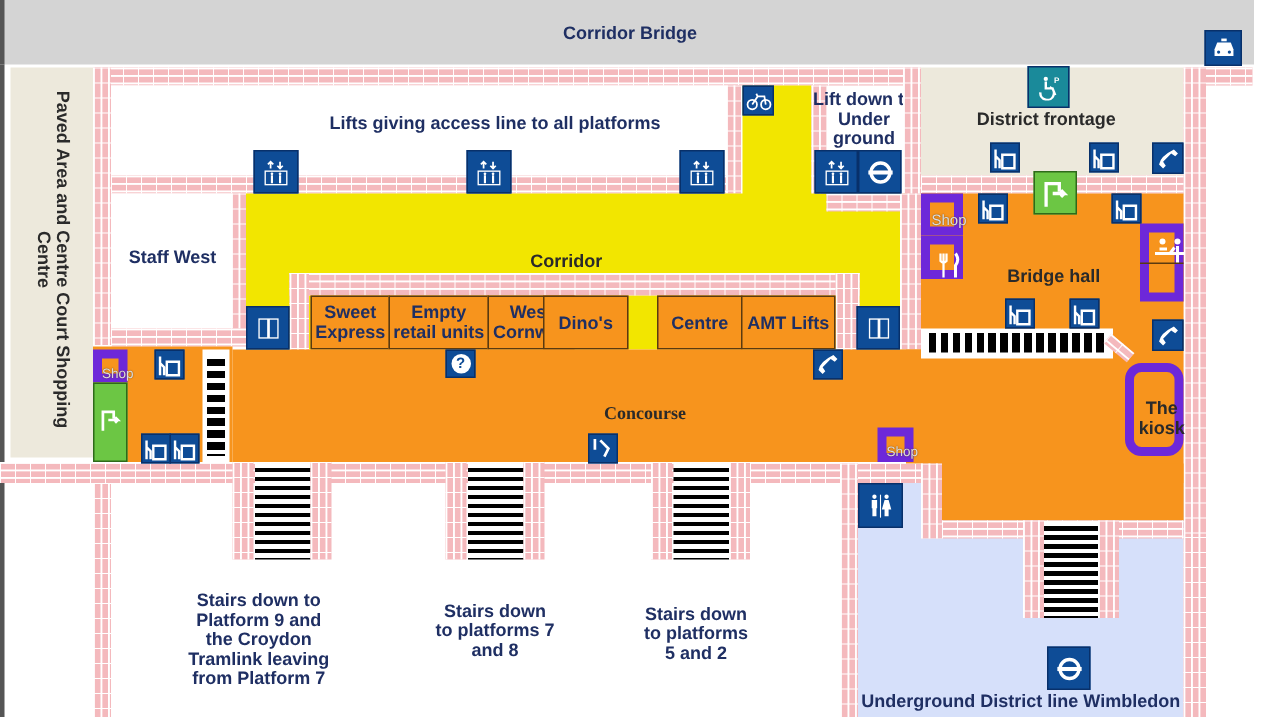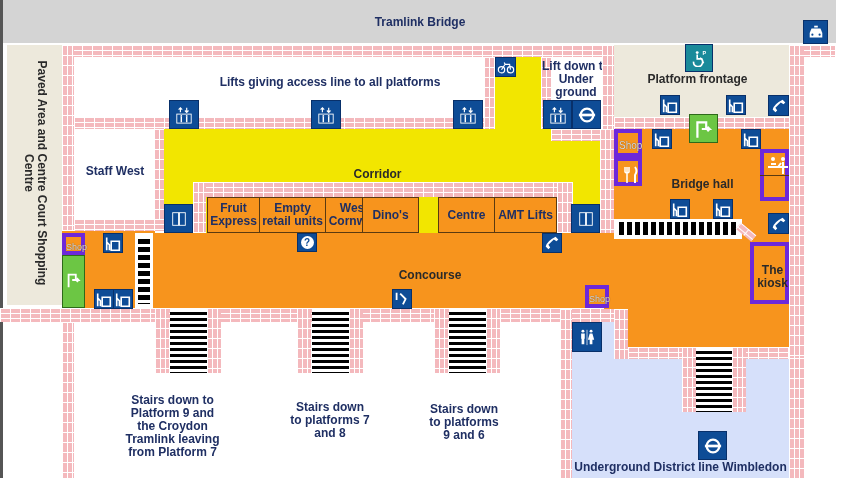--- a/index.html
+++ b/index.html
@@ -16,31 +16,31 @@
     background-color:#f4b9bd;
     background-image:
       linear-gradient(90deg,#fff 1px,transparent 1px),
       linear-gradient(#fff 1px,transparent 1px);
     background-size:5px 10px,10px 10px;
   }
   .lbl{color:#1f2f63;font-weight:bold;font-size:12px;text-align:center;line-height:13px;}
   .lbl-dark{color:#2a2a2a;}
   .icon{position:absolute;width:22px;height:22px;background:#0e4c96;border:1px solid #08306a;box-sizing:border-box;color:#fff;display:flex;align-items:center;justify-content:center;font-size:13px;font-weight:bold;}
   .icon svg{width:18px;height:18px;}
-  .shopbox{position:absolute;background:#f7941d;border:4px solid #6d28d9;box-sizing:border-box;}
+  .shopbox{position:absolute;background:#f7941d;border:6px solid #6d28d9;box-sizing:border-box;}
   .unit{position:absolute;top:197px;height:36px;background:#f7941d;border:1px solid #5a3a10;box-sizing:border-box;display:flex;align-items:center;justify-content:center;text-align:center;font-weight:bold;font-size:12px;line-height:13px;color:#1f2f63;}
   .stairs{position:absolute;background:repeating-linear-gradient(#fff 0,#fff 3px,#000 3px,#000 6px);}
   .stairsh{position:absolute;background:repeating-linear-gradient(90deg,#fff 0,#fff 2px,#000 2px,#000 8px);}
   .smalltext{font-size:10px;color:#ddd;font-weight:normal;text-shadow:0 0 1px #5a3a10;}
 </style>
 </head>
 <body>
 
 <div class="abs" style="left:0;top:0;width:836px;height:43px;background:#d4d4d4;border-left:3px solid #555;box-sizing:border-box;"></div>
-<div class="abs lbl" style="left:300px;top:16px;width:240px;font-size:12px;">Tramlink Bridge</div>
+<div class="abs lbl" style="left:300px;top:16px;width:240px;font-size:12px;">Corridor Bridge</div>
 <div class="abs" style="left:0;top:43px;width:3px;height:435px;background:#555;"></div>
 
 <div class="abs" style="left:7px;top:45px;width:55px;height:260px;background:#ede9dc;"></div>
 <div class="abs lbl lbl-dark" style="left:-95px;top:160px;width:260px;transform:rotate(90deg);font-size:12px;">Paved Area and Centre Court Shopping Centre</div>
 
 <div class="abs brick" style="left:62px;top:45px;width:550px;height:12px;"></div>
 <div class="abs brick" style="left:790px;top:45px;width:45px;height:12px;"></div>
 <div class="abs brickv" style="left:62px;top:45px;width:12px;height:185px;"></div>
 <div class="abs brick" style="left:0;top:308px;width:628px;height:14px;"></div>
 
@@ -50,46 +50,46 @@
 <div class="abs brickv" style="left:484px;top:57px;width:10px;height:72px;"></div>
 
 <div class="abs brickv" style="left:484px;top:57px;width:10px;height:70px;"></div>
 <div class="abs" style="left:495px;top:57px;width:46px;height:75px;background:#f2e600;"></div>
 <div class="abs brickv" style="left:541px;top:57px;width:10px;height:75px;"></div>
 
 <div class="abs lbl" style="left:541px;top:60px;width:70px;line-height:13px;">Lift down to Under ground</div>
 <div class="abs brickv" style="left:602px;top:45px;width:12px;height:95px;"></div>
 
 <div class="abs" style="left:614px;top:45px;width:175px;height:72px;background:#ede9dc;"></div>
-<div class="abs lbl lbl-dark" style="left:630px;top:73px;width:135px;">Platform frontage</div>
+<div class="abs lbl lbl-dark" style="left:630px;top:73px;width:135px;">District frontage</div>
 <div class="abs brickv" style="left:789px;top:45px;width:15px;height:315px;"></div>
 <div class="abs brick" style="left:614px;top:117px;width:175px;height:12px;"></div>
 
 <div class="abs" style="left:74px;top:129px;width:80px;height:90px;background:#fff;"></div>
 <div class="abs brickv" style="left:154px;top:129px;width:10px;height:100px;"></div>
 <div class="abs lbl" style="left:76px;top:165px;width:78px;">Staff West</div>
 <div class="abs brick" style="left:74px;top:219px;width:90px;height:12px;"></div>
 
 <div class="abs" style="left:164px;top:129px;width:440px;height:104px;background:#f2e600;"></div>
 <div class="abs brick" style="left:551px;top:129px;width:53px;height:12px;"></div>
 <div class="abs brickv" style="left:600px;top:129px;width:14px;height:104px;"></div>
 <div class="abs lbl lbl-dark" style="left:330px;top:168px;width:95px;">Corridor</div>
 <div class="abs brick" style="left:193px;top:182px;width:380px;height:15px;"></div>
 <div class="abs brickv" style="left:193px;top:182px;width:13px;height:52px;"></div>
 <div class="abs brickv" style="left:557px;top:182px;width:16px;height:52px;"></div>
 
-<div class="unit" style="left:207px;width:53px;">Fruit Express</div>
+<div class="unit" style="left:207px;width:53px;">Sweet Express</div>
 <div class="unit" style="left:259px;width:67px;">Empty retail units</div>
 <div class="unit" style="left:325px;width:58px;">West Cornwall</div>
 <div class="unit" style="left:362px;width:57px;">Dino's</div>
 <div class="unit" style="left:438px;width:57px;">Centre</div>
 <div class="unit" style="left:494px;width:63px;">AMT Lifts</div>
 
 <div class="abs" style="left:155px;top:233px;width:460px;height:75px;background:#f7941d;"></div>
-<div class="abs lbl lbl-dark" style="left:370px;top:269px;width:120px;">Concourse</div>
+<div class="abs lbl lbl-dark" style="left:370px;top:269px;width:120px;font-family:Liberation Serif, serif;">Concourse</div>
 
 <div class="abs" style="left:62px;top:231px;width:93px;height:77px;background:#f7941d;"></div>
 <div class="abs" style="left:135px;top:233px;width:18px;height:75px;background:#fff;"></div>
 <div class="abs stairsh" style="left:138px;top:236px;width:12px;height:68px;background:repeating-linear-gradient(#fff 0,#fff 3px,#000 3px,#000 8px);"></div>
 <div class="shopbox" style="left:62px;top:233px;width:23px;height:22px;">
   <span class="smalltext" style="font-size:9px;position:absolute;left:0;top:5px;">Shop</span>
 </div>
 <div class="abs" style="left:62px;top:255px;width:23px;height:53px;background:#6cc644;border:1px solid #2e6a1a;box-sizing:border-box;">
   <svg viewBox="0 0 20 20" style="position:absolute;left:2px;top:15px;width:18px;height:18px;">
       <path d="M4 18V4h8v5" stroke="#fff" stroke-width="2" fill="none"></path>
@@ -110,21 +110,21 @@
     </svg>
 </div>
 <div class="shopbox" style="left:760px;top:149px;width:29px;height:52px;background:#f7941d;">
   <svg viewBox="0 0 24 20" style="position:absolute;left:2px;top:2px;width:24px;height:20px;">
       <circle cx="7" cy="4" r="2" fill="#fff"></circle>
       <circle cx="17" cy="4" r="2" fill="#fff"></circle>
       <path d="M2 12h20M5 9h5M15 8l-3 4M17 7v12" stroke="#fff" stroke-width="2" fill="none"></path>
     </svg>
 </div>
 <div class="abs" style="left:760px;top:175px;width:29px;height:1px;background:#5a3a10;"></div>
-<div class="shopbox" style="left:750px;top:242px;width:39px;height:62px;">
+<div class="shopbox" style="left:750px;top:242px;width:39px;height:62px;border-radius:11px;">
   <div class="lbl lbl-dark" style="position:absolute;left:0;top:18px;width:37px;">The kiosk</div>
 </div>
 <div class="abs" style="left:614px;top:219px;width:128px;height:20px;background:#fff;"></div>
 <div class="abs" style="left:616px;top:222px;width:122px;height:13px;background:repeating-linear-gradient(90deg,#fff 0,#fff 3px,#000 3px,#000 8px);"></div>
 <div class="abs brick" style="left:736px;top:228px;width:20px;height:8px;transform:rotate(40deg);"></div>
 
 <div class="abs" style="left:572px;top:322px;width:217px;height:156px;background:#d6e0fa;"></div>
 <div class="abs" style="left:628px;top:309px;width:161px;height:38px;background:#f7941d;"></div>
 <div class="abs brickv" style="left:560px;top:309px;width:12px;height:169px;"></div>
 <div class="abs brickv" style="left:614px;top:309px;width:14px;height:50px;"></div>
@@ -141,21 +141,21 @@
 <div class="abs brickv" style="left:297px;top:308px;width:14px;height:65px;"></div>
 <div class="stairs" style="left:312px;top:309px;width:37px;height:64px;"></div>
 <div class="abs brickv" style="left:349px;top:308px;width:14px;height:65px;"></div>
 <div class="abs brickv" style="left:434px;top:308px;width:14px;height:65px;"></div>
 <div class="stairs" style="left:449px;top:309px;width:37px;height:64px;"></div>
 <div class="abs brickv" style="left:486px;top:308px;width:14px;height:65px;"></div>
 <div class="abs brickv" style="left:62px;top:322px;width:12px;height:156px;"></div>
 
 <div class="abs lbl" style="left:125px;top:394px;width:95px;">Stairs down to Platform 9 and the Croydon Tramlink leaving from Platform 7</div>
 <div class="abs lbl" style="left:290px;top:401px;width:80px;">Stairs down to platforms 7 and 8</div>
-<div class="abs lbl" style="left:425px;top:403px;width:78px;">Stairs down to platforms 9 and 6</div>
+<div class="abs lbl" style="left:425px;top:403px;width:78px;">Stairs down to platforms 5 and 2</div>
 
 <div class="icon" style="left:803px;top:20px;width:25px;height:24px;">
   <svg viewBox="0 0 20 20">
       <path d="M3 11l2-5h10l2 5v5H3z" fill="#fff"></path>
       <rect x="8" y="3" width="4" height="2" fill="#fff"></rect>
       <circle cx="6" cy="13" r="1.2" fill="#0e4c96"></circle>
       <circle cx="14" cy="13" r="1.2" fill="#0e4c96"></circle>
     </svg>
 </div>
 <div class="icon" style="left:685px;top:44px;width:28px;height:28px;background:#1a8a9a;">

